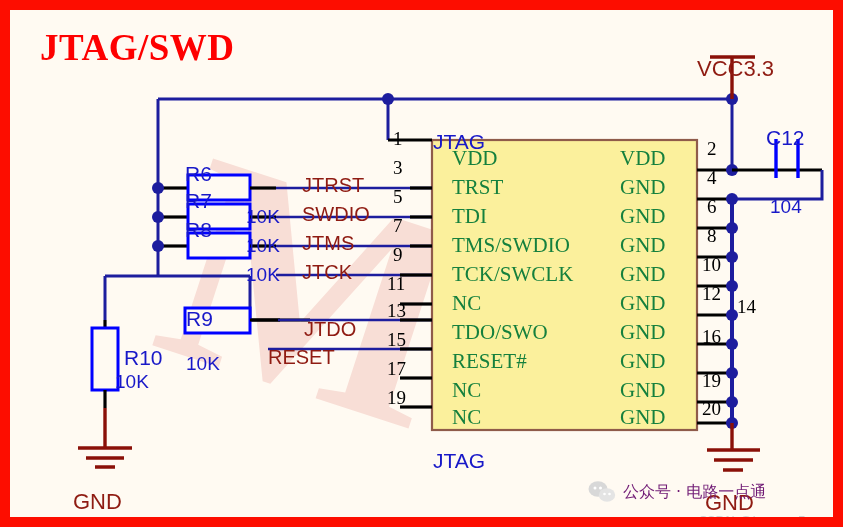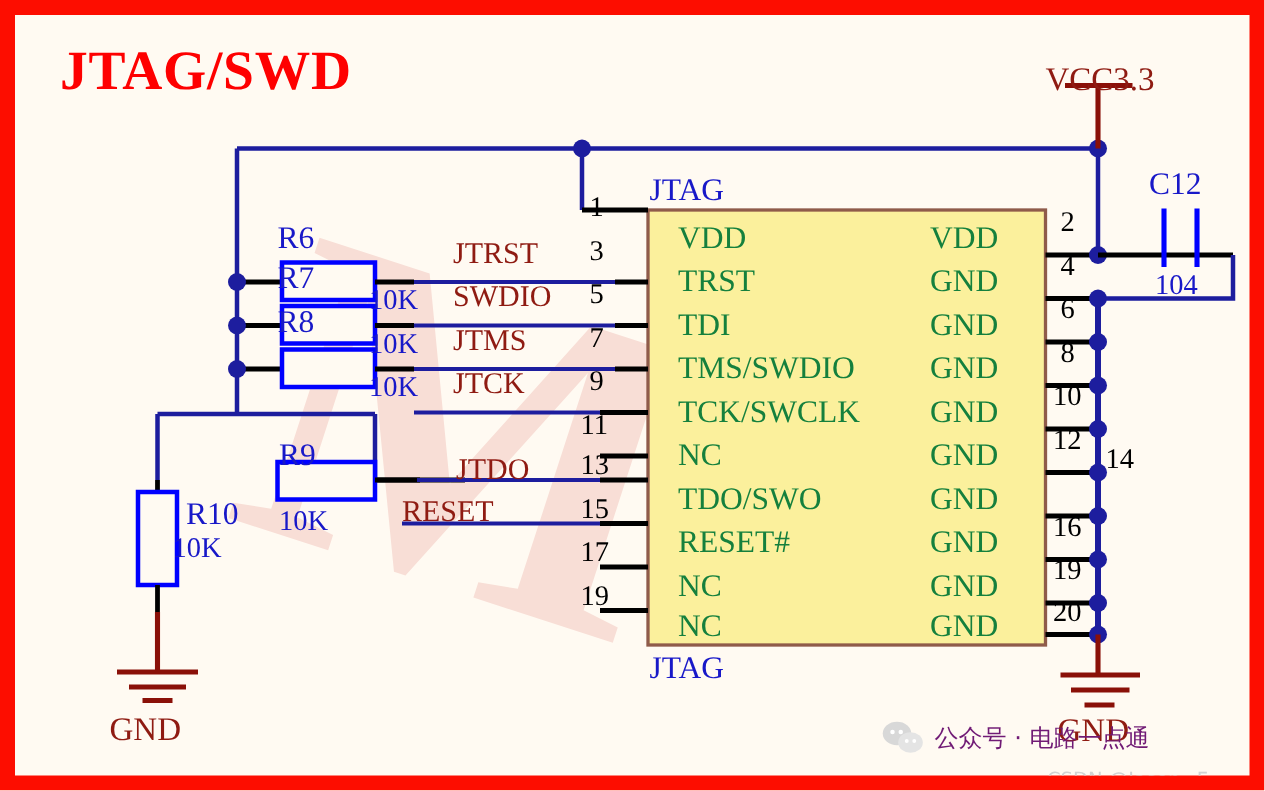--- a/index.html
+++ b/index.html
@@ -13,21 +13,21 @@
   }
   #canvas{position:absolute;left:0;top:0;width:843px;height:527px;}
   
   #title{
     position:absolute;left:30px;top:16px;
     font-family:"Liberation Serif",serif;
     font-weight:bold;font-size:37px;color:#fe0000;
     letter-spacing:.5px;white-space:nowrap;
   }
   
-  .txt{position:absolute;white-space:nowrap;font-family:Liberation Serif, serif;}
+  .txt{position:absolute;white-space:nowrap;font-family:Liberation Sans, sans-serif;margin-top:16px;}
   .blue{color:#1818c8;}
   .dred{color:#8f1b12;}
   .s19{font-size:19px;}
   .s20{font-size:20px;}
   .s21{font-size:21px;}
   .s22{font-size:22px;}
   
   #wm-m{
     position:absolute;left:215px;top:95px;
     font-family:"Liberation Serif",serif;
@@ -213,21 +213,21 @@
   <div class="pinlabel" style="left:610px;top:368px;">GND</div>
   <div class="pinlabel" style="left:610px;top:395px;">GND</div>
 
   <div class="pinnum" style="left:697px;top:128px;">2</div>
   <div class="pinnum" style="left:697px;top:157px;">4</div>
   <div class="pinnum" style="left:697px;top:186px;">6</div>
   <div class="pinnum" style="left:697px;top:215px;">8</div>
   <div class="pinnum" style="left:692px;top:244px;">10</div>
   <div class="pinnum" style="left:692px;top:273px;">12</div>
   <div class="pinnum" style="left:692px;top:286px;margin-left:35px;">14</div>
-  <div class="pinnum" style="left:692px;top:331px;">16</div>
+  <div class="pinnum" style="left:692px;top:316px;">16</div>
   <div class="pinnum" style="left:692px;top:360px;">19</div>
   <div class="pinnum" style="left:692px;top:388px;">20</div>
 
   <div class="txt blue s21" style="left:175px;top:136px;">R6</div>
   <div class="txt blue s19" style="left:236px;top:180px;">10K</div>
 
   <div class="txt blue s21" style="left:175px;top:163px;">R7</div>
   <div class="txt blue s19" style="left:236px;top:209px;">10K</div>
 
   <div class="txt blue s21" style="left:175px;top:192px;">R8</div>

